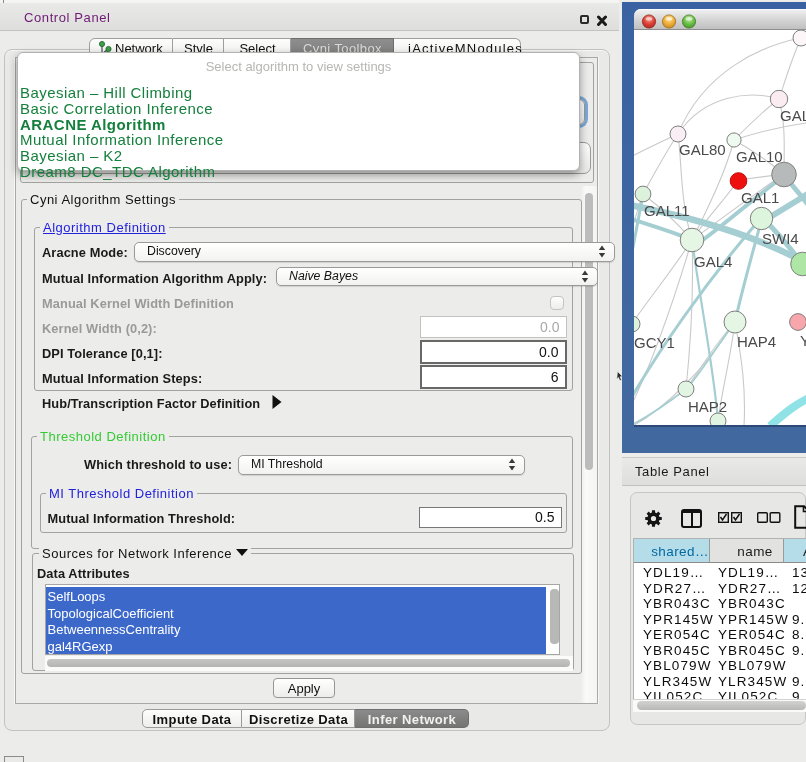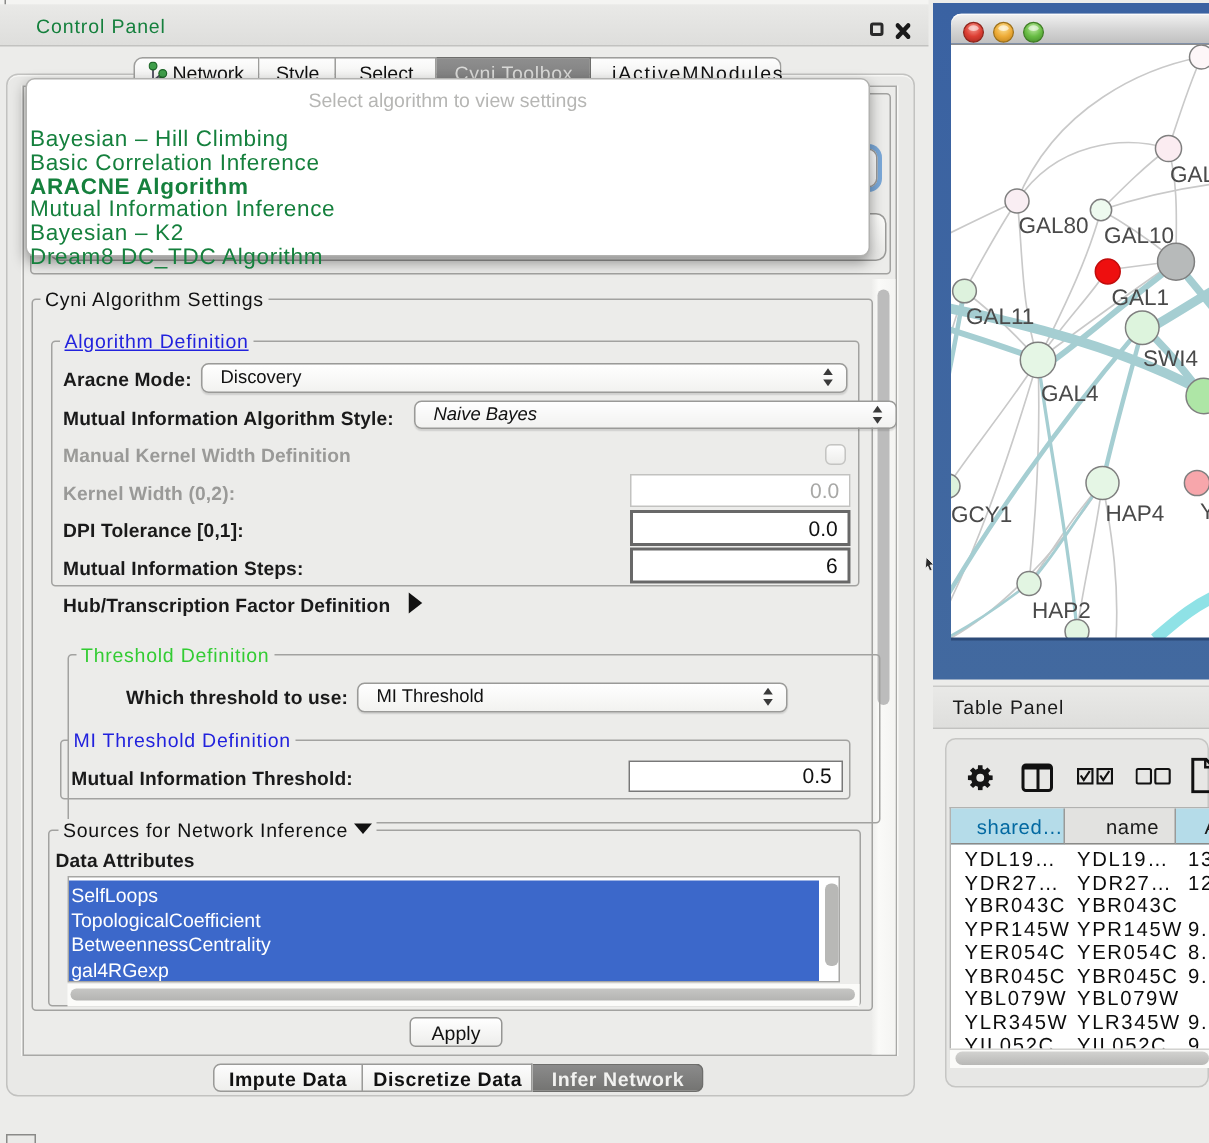--- a/index.html
+++ b/index.html
@@ -23,21 +23,21 @@
 }
 .gbox { position:absolute; border:1px solid #a2a2a0; border-radius:3px; }
 .gtitle { position:absolute; top:-8px; background:#ececea; padding:0 3px; font-size:13px; letter-spacing:0.5px; white-space:nowrap; }
 </style>
 </head>
 <body>
 
 <div class="abs" style="left:0;top:0;width:619px;height:3px;background:#f4f4f2;"></div>
 <div class="abs" style="left:3px;top:0;width:1px;height:3px;background:#8a8a88;"></div>
 <div class="abs" style="left:0;top:3px;width:619px;height:28px;background:linear-gradient(#e9e9e7,#dededc);border-bottom:1px solid #c2c2c0;"></div>
-<div class="abs" style="left:24px;top:10px;font-size:13px;letter-spacing:0.6px;color:#15803d;">Control Panel</div>
+<div class="abs" style="left:24px;top:10px;font-size:13px;letter-spacing:0.6px;color:#701a75;">Control Panel</div>
 
 <div class="abs" style="left:579.5px;top:14.5px;width:9.5px;height:9.5px;border:2px solid #2a2a2a;border-radius:2px;"></div>
 <svg class="abs" style="left:596.5px;top:14.5px;" width="10" height="11" viewBox="0 0 10 11">
     <path d="M1.5 2 L8.5 9.5 M8.5 2 L1.5 9.5" stroke="#1a1a1a" stroke-width="3" stroke-linecap="round"></path>
   </svg>
 
 <div class="abs" style="left:4px;top:49px;width:606px;height:682px;background:#e9e9e7;border:1px solid #c2c2c0;border-radius:8px;box-shadow:inset 0 1px 0 #f6f6f4;"></div>
 
 <div class="abs" style="left:15px;top:57px;width:582.5px;height:647px;background:#ececea;border:1px solid #a8a8a6;box-shadow:-1px 0 0 #f8f8f6, 1px 0 0 #f8f8f6;"></div>
 
@@ -80,29 +80,29 @@
 
 <div class="gbox" style="left:21px;top:198.5px;width:560.5px;height:475.5px;padding-left:22px;">
   <div class="gtitle" style="left:5px;color:#111;">Cyni Algorithm Settings</div>
 </div>
 
 <div class="gbox" style="left:34px;top:226.5px;width:539px;height:164.5px;">
   <div class="gtitle" style="left:5px;color:#2222dd;text-decoration:underline;">Algorithm Definition</div>
 </div>
 
 <div class="lbl abs" style="left:42px;top:245px;">Aracne Mode:</div>
-<div class="combo" style="left:134px;top:241.5px;width:431px;height:20px;">
+<div class="combo" style="left:134px;top:241.5px;width:481px;height:20px;">
   <span class="ctext">Discovery</span>
   <svg class="arr" viewBox="0 0 8 13" width="8" height="13">
       <path d="M4 0.5 L7.2 5 L0.8 5 Z" fill="#3a3a3a"></path>
       <path d="M4 12.5 L7.2 8 L0.8 8 Z" fill="#3a3a3a"></path>
     </svg>
 </div>
 
-<div class="lbl abs" style="left:42px;top:271px;">Mutual Information Algorithm Style:</div>
+<div class="lbl abs" style="left:42px;top:271px;">Mutual Information Algorithm Apply:</div>
 <div class="combo" style="left:276px;top:266.5px;width:322px;height:19.5px;font-style:italic;">
   <span class="ctext">Naive Bayes</span>
   <svg class="arr" viewBox="0 0 8 13" width="8" height="13">
       <path d="M4 0.5 L7.2 5 L0.8 5 Z" fill="#3a3a3a"></path>
       <path d="M4 12.5 L7.2 8 L0.8 8 Z" fill="#3a3a3a"></path>
     </svg>
 </div>
 
 <div class="lbl abs dis" style="left:42px;top:296px;">Manual Kernel Width Definition</div>
 <div class="abs" style="left:550px;top:296px;width:14px;height:14px;border:1px solid #c4c4c2;border-radius:4px;background:linear-gradient(#fdfdfd,#ededeb);"></div>
@@ -114,21 +114,21 @@
 <div class="field" style="left:420px;top:340px;width:146.5px;height:24px;border:2px solid #686868;line-height:20px;font-size:14px;">0.0</div>
 
 <div class="lbl abs" style="left:42px;top:371px;">Mutual Information Steps:</div>
 <div class="field" style="left:420px;top:365px;width:146.5px;height:24px;border:2px solid #686868;line-height:20px;font-size:14px;">6</div>
 
 <div class="lbl abs" style="left:42px;top:395.5px;">Hub/Transcription Factor Definition</div>
 <svg class="abs" style="left:271px;top:394px;" width="11" height="16" viewBox="0 0 11 16">
     <path d="M1.5 1 L10.5 8 L1.5 15 Z" fill="#111"></path>
   </svg>
 
-<div class="gbox" style="left:45px;top:436px;width:542px;height:113px;">
+<div class="gbox" style="left:31px;top:436px;width:542px;height:113px;">
   <div class="gtitle" style="left:5px;color:#33cc33;">Threshold Definition</div>
 </div>
 
 <div class="lbl abs" style="left:84px;top:457px;width:143px;text-align:right;">Which threshold to use:</div>
 <div class="combo" style="left:238px;top:455px;width:287px;height:19.5px;">
   <span class="ctext">MI Threshold</span>
   <svg class="arr" viewBox="0 0 8 13" width="8" height="13">
       <path d="M4 0.5 L7.2 5 L0.8 5 Z" fill="#3a3a3a"></path>
       <path d="M4 12.5 L7.2 8 L0.8 8 Z" fill="#3a3a3a"></path>
     </svg>

